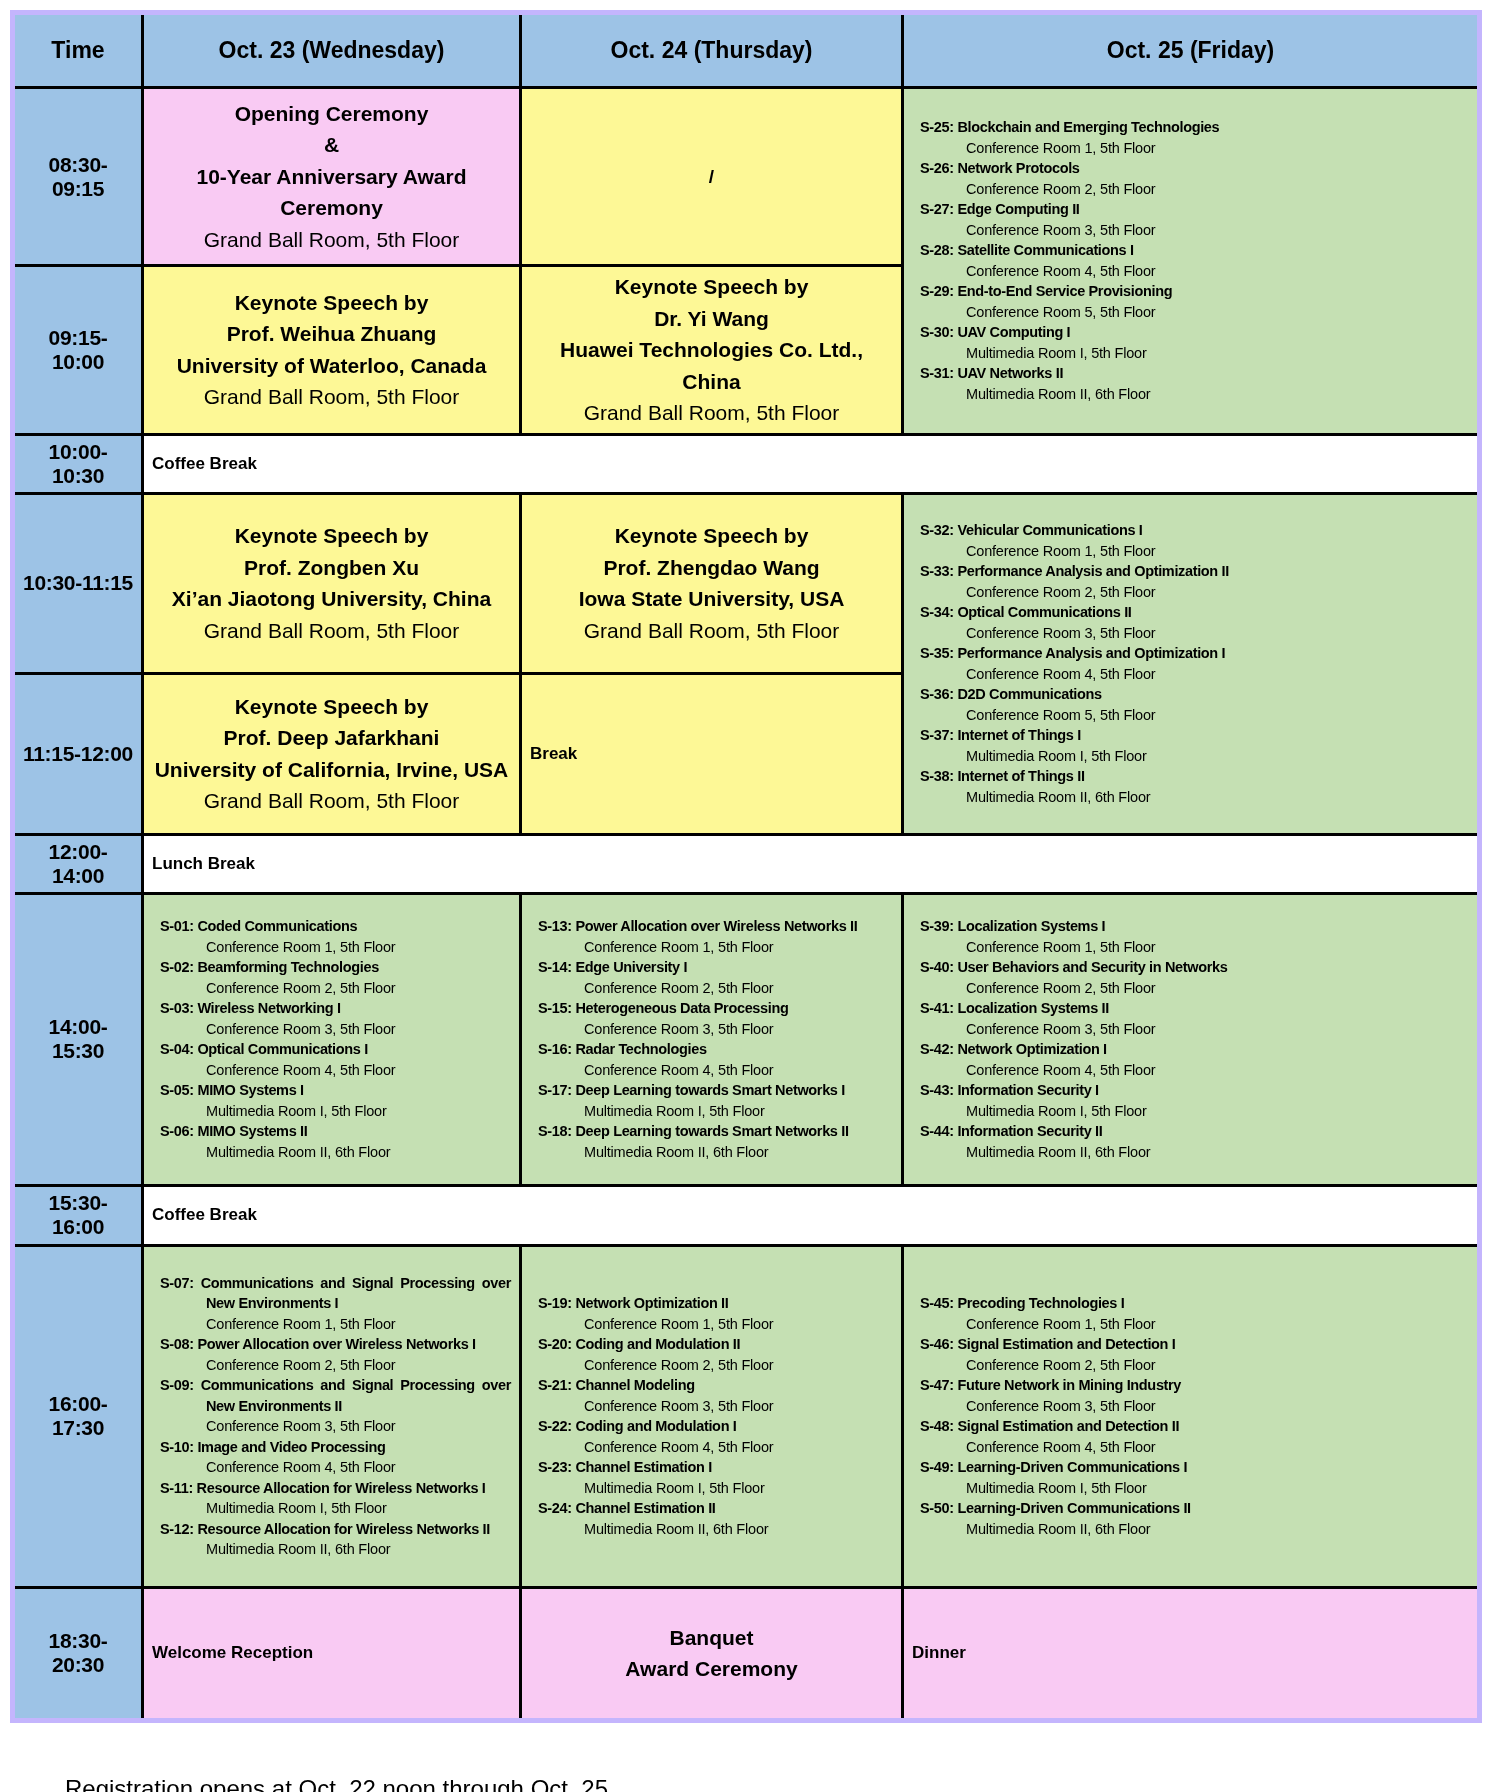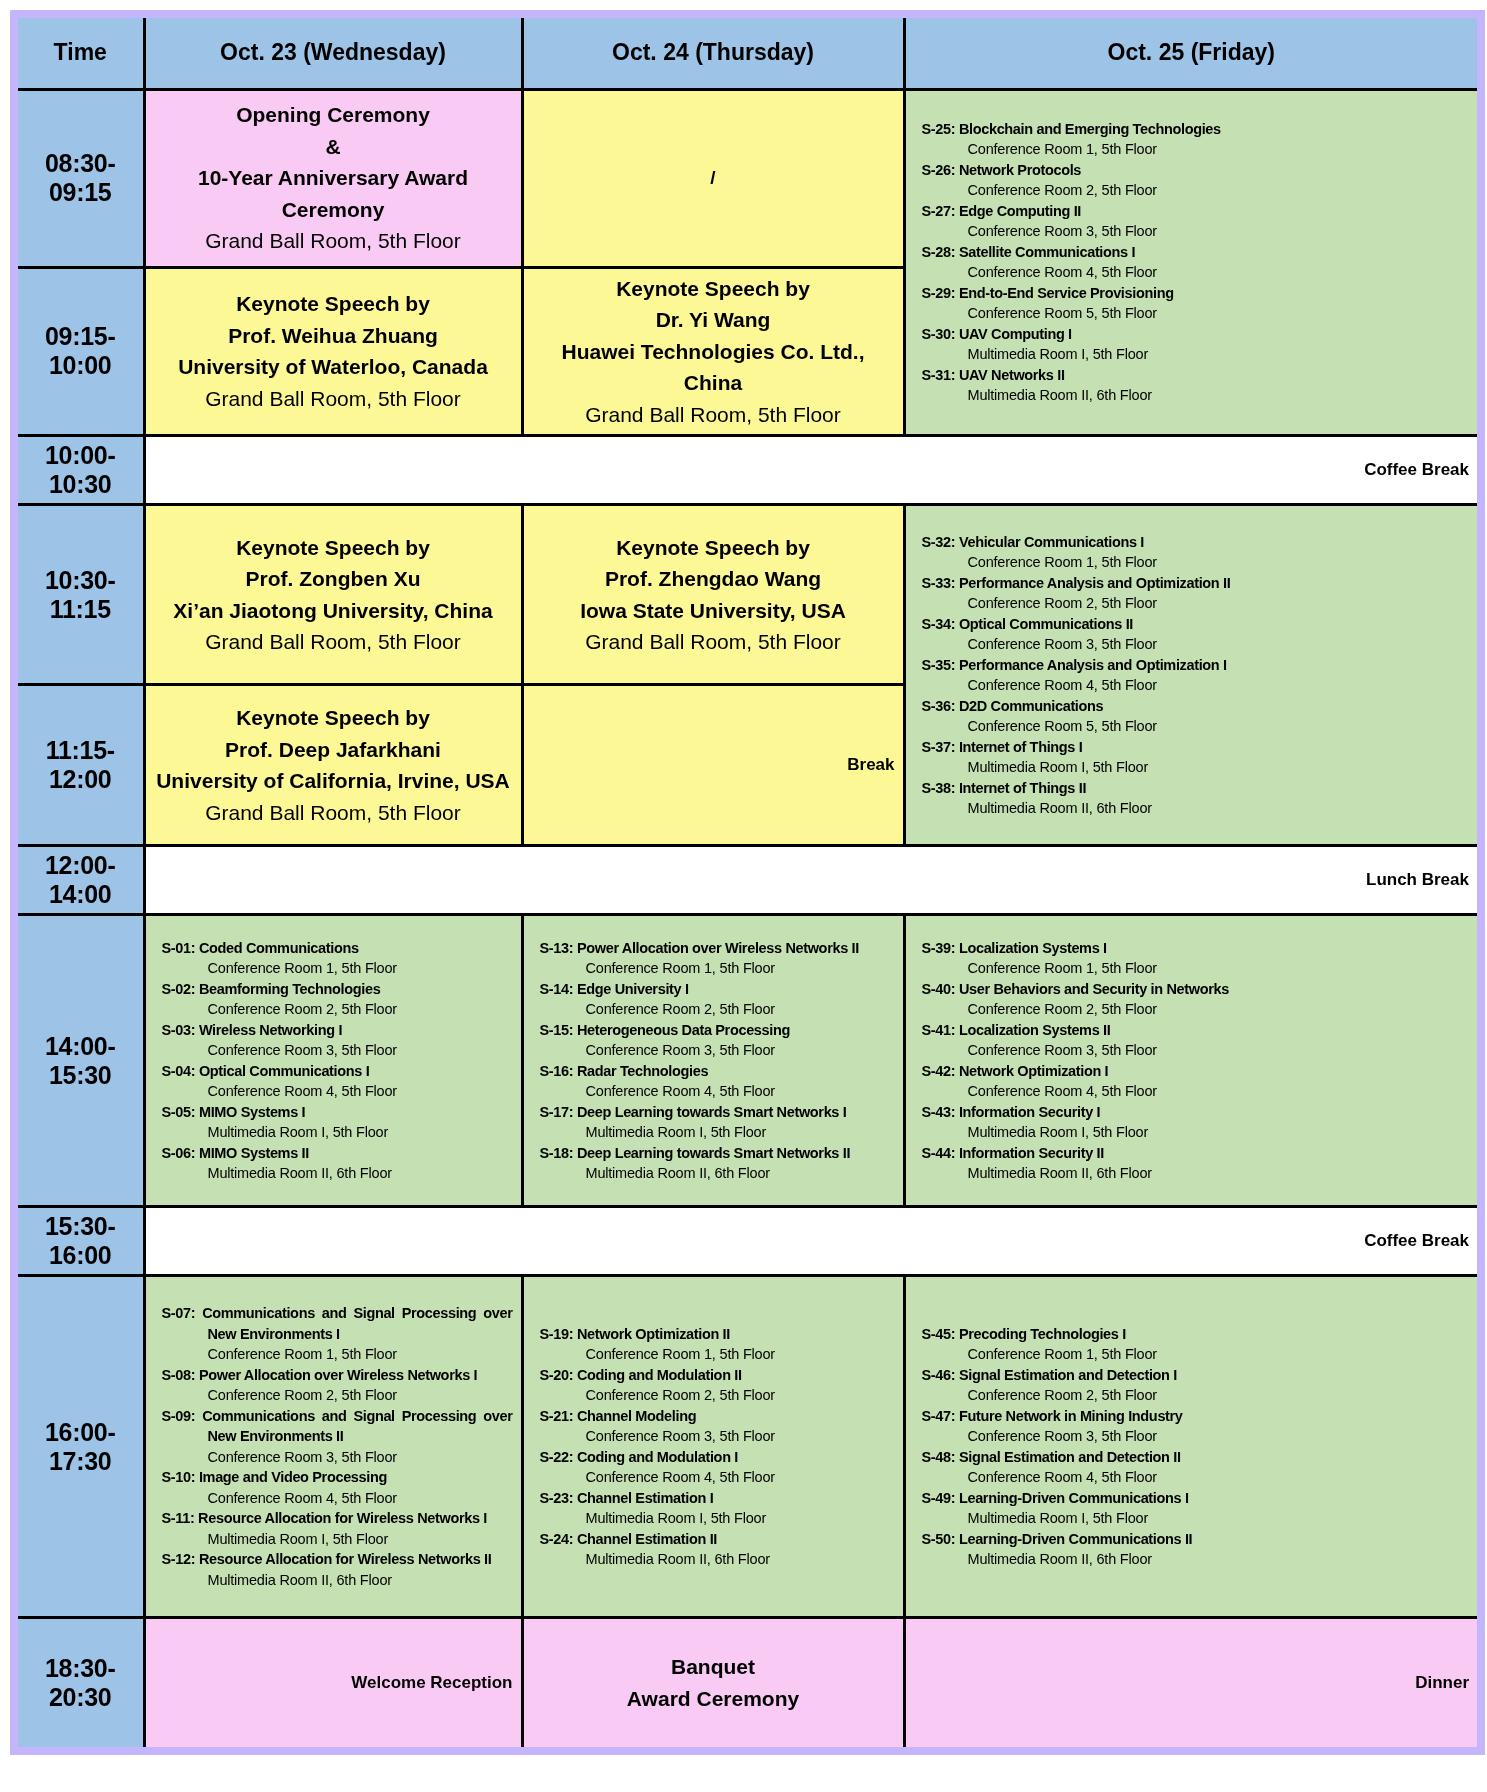--- a/index.html
+++ b/index.html
@@ -8,21 +8,21 @@
     width: 1487px; height: 1792px;
     font-family: "Liberation Sans", "DejaVu Sans", sans-serif;
     color: #000;
   }
   .wrap { padding: 10px 10px 0 10px; }
 
   table.schedule {
     border-collapse: collapse;
     table-layout: fixed;
     width: 1467px;
-    border: 8px solid #c4b5fd;
+    border: 5px solid #c4b5fd;
   }
   col.c-time { width: 130px; }
   col.c-wed  { width: 378px; }
   col.c-thu  { width: 382px; }
   col.c-fri  { width: 577px; }
 
   td, th {
     border: 3px solid #000;
     padding: 4px 8px;
     vertical-align: middle;
@@ -40,34 +40,34 @@
   tr.h-cb2    { height: 60px; }
   tr.h-1600   { height: 342px; }
   tr.h-1830   { height: 133px; }
 
   th {
     background: var(--header-blue, #9DC3E6);
     font-size: 23px; font-weight: bold; text-align: center;
   }
   td.time {
     background: var(--header-blue, #9DC3E6);
-    font-size: 25px; font-weight: bold; text-align: center;
+    font-size: 21px; font-weight: bold; text-align: center;
     letter-spacing: -0.3px;
   }
 
   td.pink   { background: var(--pink, #F9CAF3); }
   td.yellow { background: var(--yellow, #FDF896); }
   td.green  { background: var(--green, #C5E0B3); }
   td.white  { background: var(--break-white, #FFFFFF); }
 
   td.event { text-align: center; font-size: 21px; line-height: 1.5; }
   td.event .b { font-weight: bold; }
   td.event .r { font-weight: normal; }
 
-  td.break-cell { text-align: right; font-weight: bold; font-size: 17px; }
+  td.break-cell { text-align: left; font-weight: bold; font-size: 17px; }
   td.slash-cell { text-align: center; font-weight: bold; font-size: 19px; }
 
   td.sessions { font-size: 14.5px; line-height: 20.5px; padding: 6px 8px 6px 16px; text-align: left; }
   .session .s-title {
     font-weight: bold;
     letter-spacing: -0.35px;
     padding-left: 46px; text-indent: -46px;
     text-align: justify;
   }
   .session .s-room { padding-left: 46px; letter-spacing: -0.2px; }

